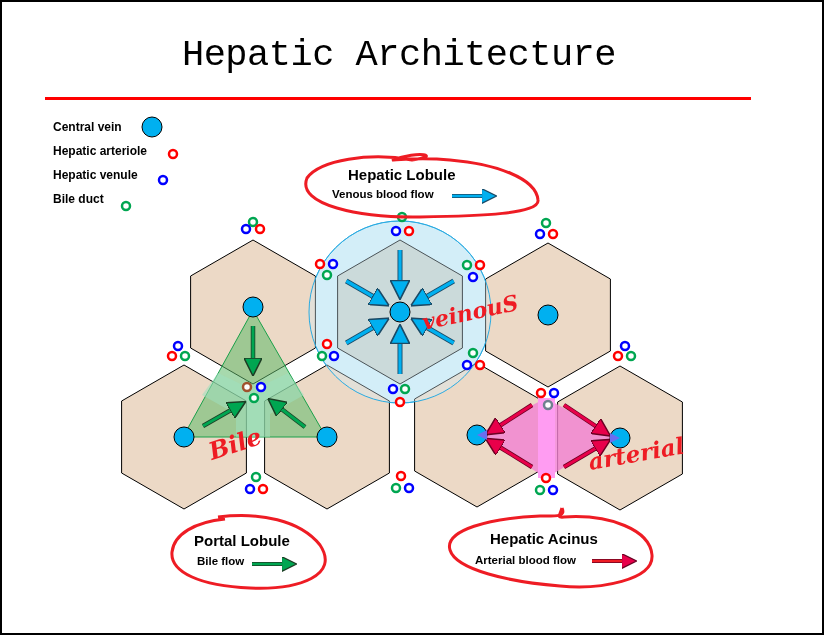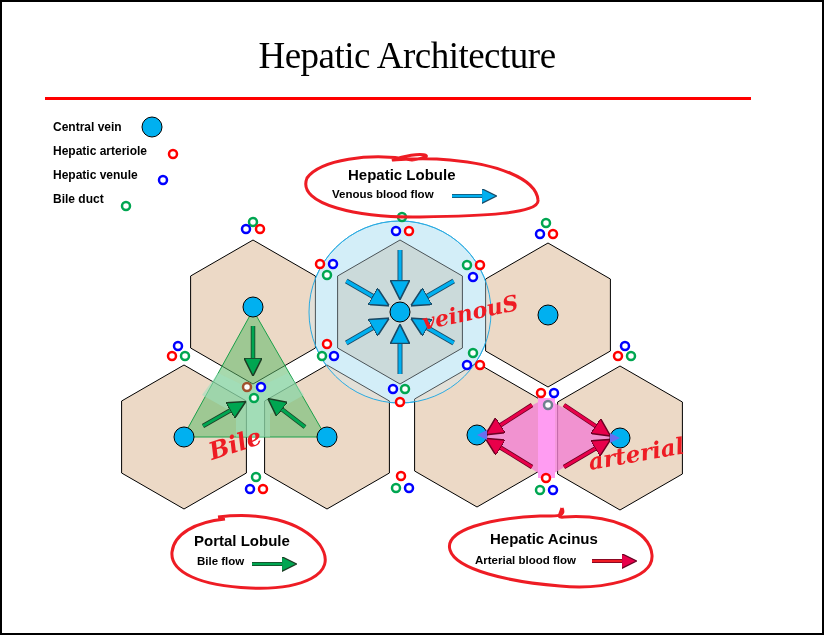--- a/index.html
+++ b/index.html
@@ -1,18 +1,18 @@
 <!DOCTYPE html>
 <html><head>
   <meta charset="utf-8">
   <style>
     html, body { margin: 0; padding: 0; background: #ffffff; }
     body { width: 824px; height: 635px; overflow: hidden; position: relative; font-family: "Liberation Sans", sans-serif; }
     .frame { position: absolute; left: 0; top: 0; width: 820px; height: 631px; border: 2px solid #000; border-right-width: 3px; border-bottom-width: 4px; box-sizing: content-box; }
-    .title { position: absolute; left: 12px; width: 790px; top: 34px; text-align: center; font-size: 37px; color: #000; font-family: Liberation Serif, serif; letter-spacing: -0.5px; }
+    .title { position: absolute; left: 4px; width: 790px; top: 34px; text-align: center; font-size: 37px; color: #000; font-family: Liberation Mono, monospace; letter-spacing: -0.5px; }
     .rule { position: absolute; left: 30px; top: 97px; width: 446px; height: 3px; background: #ff0000; width: 446px; }
     .rule { width: 447px; }
     svg { position: absolute; left: 0; top: 0; }
     .legend-label { font-family: "Liberation Sans", sans-serif; font-weight: bold; font-size: 12px; fill: #000; }
     .box-title { font-family: "Liberation Sans", sans-serif; font-weight: bold; font-size: 15px; fill: #000; }
     .box-sub { font-family: "Liberation Sans", sans-serif; font-weight: bold; font-size: 11.5px; fill: #000; }
     .hand { font-family: "DejaVu Serif", serif; font-style: italic; font-weight: bold; fill: #ee1c24; }
   </style>
 </head>
 <body>

